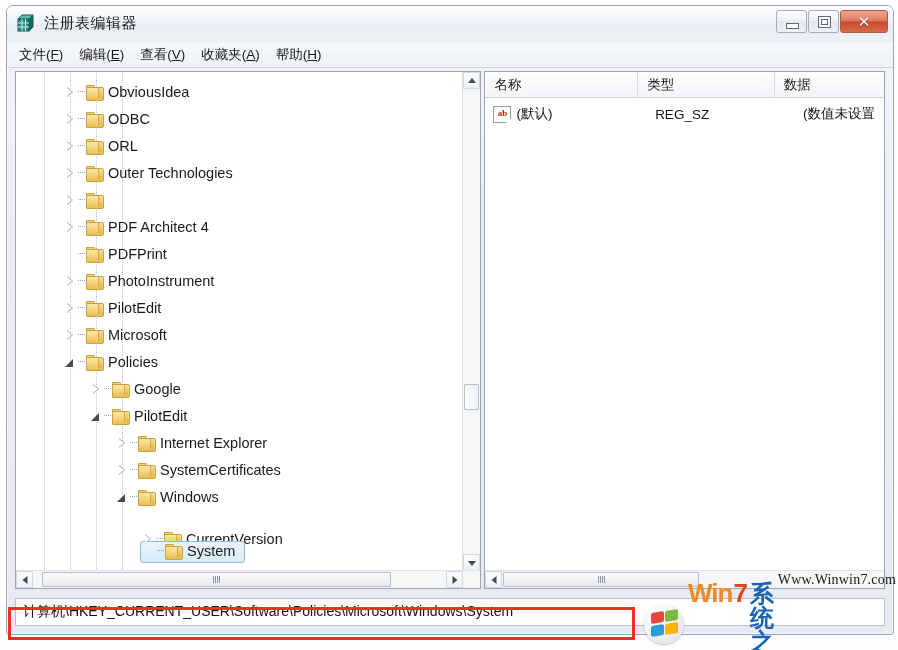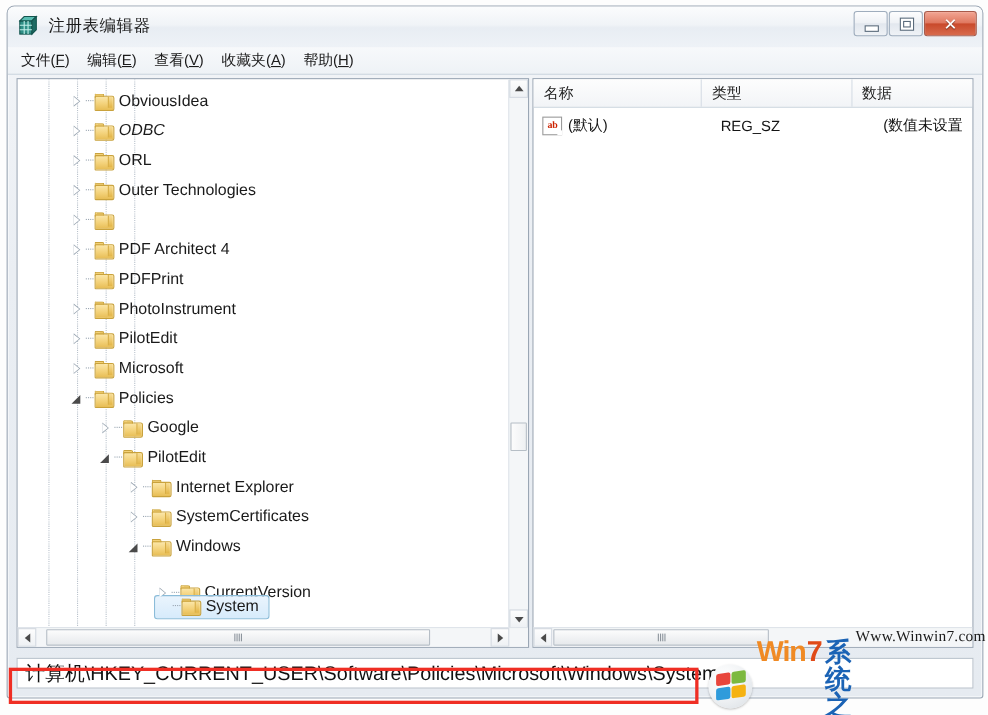--- a/index.html
+++ b/index.html
@@ -238,21 +238,21 @@
     display:flex;align-items:center;justify-content:center;
   }
   .grip{width:7px;height:7px;display:flex;justify-content:space-between;}
   .grip i{width:1px;height:7px;background:#8d959d;display:block;}
 
   
   .statusbar{
     position:absolute;left:8px;bottom:8px;width:870px;height:28px;
     background:#ffffff;border:1px solid #b9c2cc;box-sizing:border-box;
     display:flex;align-items:center;padding-left:7px;
-    font-size:18px;color:#111;white-space:nowrap;overflow:hidden;
+    font-size:14px;color:#111;white-space:nowrap;overflow:hidden;
   }
   .redbox{
     position:absolute;left:8px;top:607px;width:627px;height:33px;
     border:3px solid #ef2e24;box-sizing:border-box;
     pointer-events:none;
   }
 
   
   .watermark{
     position:absolute;right:2px;bottom:2px;width:252px;height:48px;
@@ -337,21 +337,21 @@
                 <span class="arrow collapsed"></span>
                 <span class="dash"></span>
                 <span class="folder">
                   <span class="ft"></span>
                   <span class="fb"></span>
                   <span class="fs"></span>
                 </span>
                 <span class="tlabel">ObviousIdea</span>
               </div>
             </div>
-            <div class="tnode" style="top: 34px; left: 48px; font-style: italic;">
+            <div class="tnode" style="top: 34px; left: 48px;">
               <div class="tsel">
                 <span class="arrow collapsed"></span>
                 <span class="dash"></span>
                 <span class="folder">
                   <span class="ft"></span>
                   <span class="fb"></span>
                   <span class="fs"></span>
                 </span>
                 <span class="tlabel">ODBC</span>
               </div>

